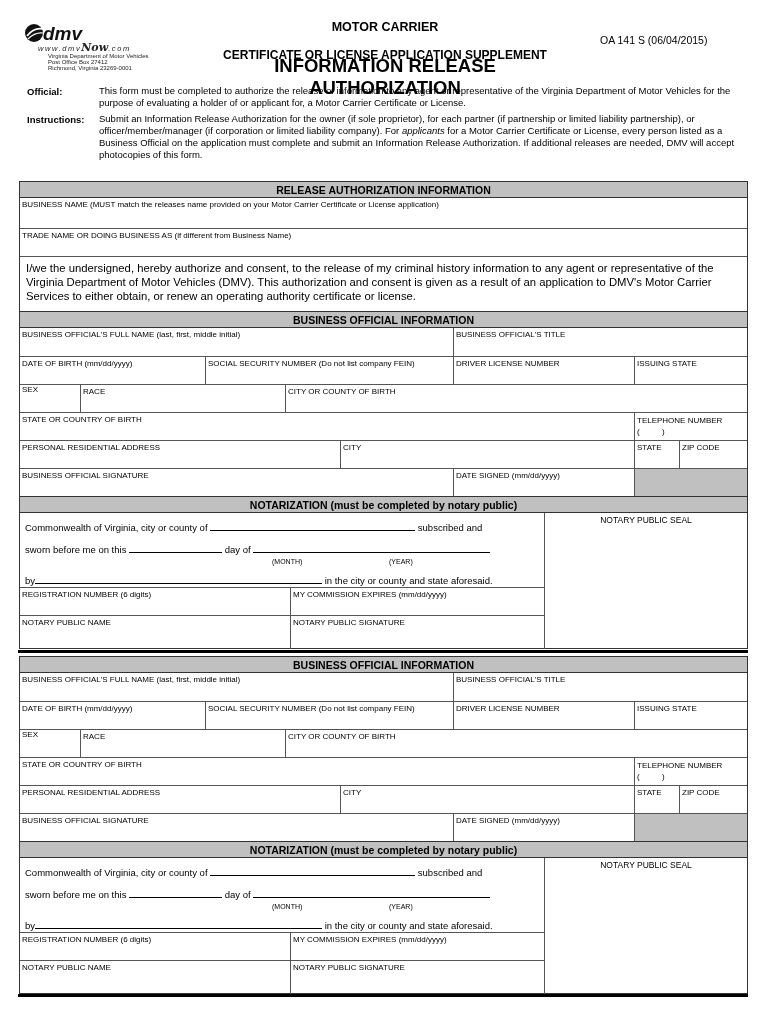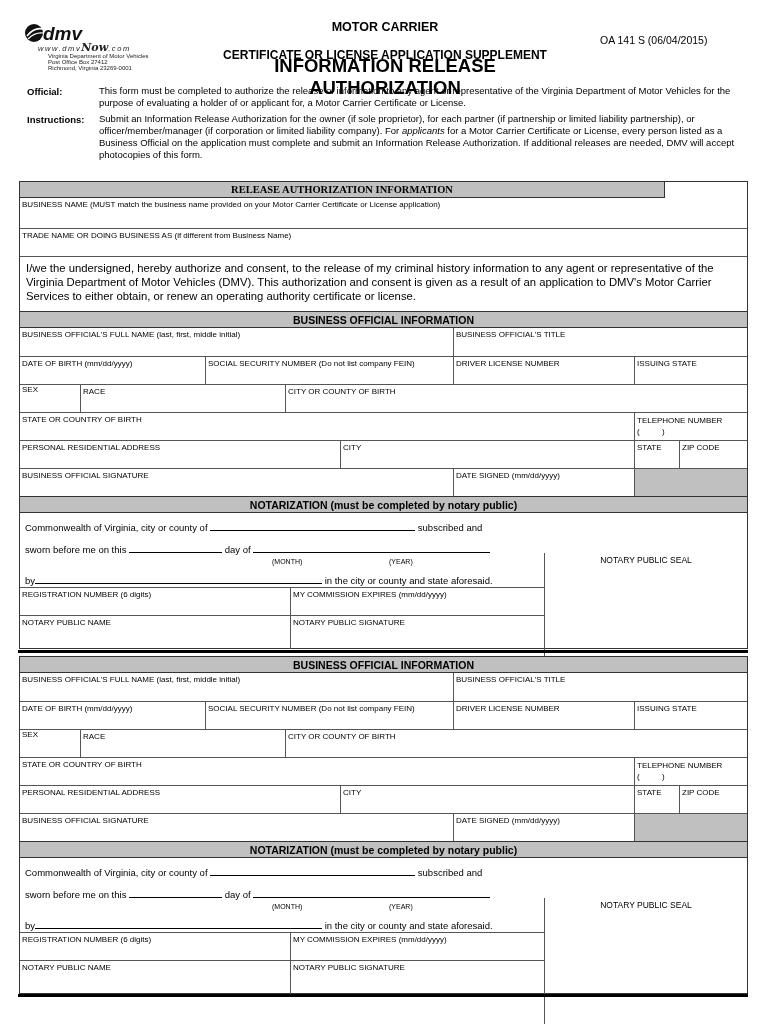--- a/index.html
+++ b/index.html
@@ -25,21 +25,21 @@
   .box { position: absolute; border: 1px solid #333; background: #fff; }
   .thick { border-top: 3px solid #000; position: absolute; left: 18px; width: 730px; }
   .hdr { position: absolute; background: #c0c0c0; border: 1px solid #333; font-weight: bold; font-size: 10.5px; text-align: center; line-height: 16px; }
   .cell { position: absolute; border-top: 1px solid #555; border-left: 1px solid #555; font-size: 8px; padding: 2px 2px; white-space: nowrap; overflow: hidden; }
   .cell.noleft { border-left: none; }
   .gray { background: #c0c0c0; }
   .consent { font-size: 11.3px; line-height: 14px; padding: 4px 6px; white-space: normal; }
   .ntext { font-size: 9.5px; white-space: nowrap; }
   .nsmall { font-size: 7px; white-space: nowrap; }
   .uline { display: inline-block; border-bottom: 1px solid #000; height: 10px; vertical-align: baseline; }
-  .seal { font-size: 8.5px; text-align: center; margin-top: 40px; }
+  .seal { font-size: 8.5px; text-align: center; }
 </style>
 </head>
 <body>
 
 <div class="abs logo">
   <svg class="logo-svg" width="110" height="22" viewBox="0 0 110 22">
     <ellipse cx="10" cy="10" rx="9" ry="9" fill="#111"></ellipse>
     <path d="M3 13 Q10 4 19 6" stroke="#fff" stroke-width="1.6" fill="none"></path>
     <path d="M4 16 Q11 9 19 10" stroke="#fff" stroke-width="1.2" fill="none"></path>
     <text x="19" y="17" font-family="Liberation Sans, sans-serif" font-weight="bold" font-style="italic" font-size="19" fill="#111">dmv</text>
@@ -56,22 +56,22 @@
 <div class="abs title2">CERTIFICATE OR LICENSE APPLICATION SUPPLEMENT</div>
 <div class="abs title3">INFORMATION RELEASE AUTHORIZATION</div>
 <div class="abs formno">OA 141 S (06/04/2015)</div>
 
 <div class="abs lbl-bold" style="left:27px; top:86px;">Official:</div>
 <div class="abs para" style="left:99px; top:85px; width:650px;">This form must be completed to authorize the release of information to any agent or representative of the Virginia Department of Motor Vehicles for the purpose of evaluating a holder of or applicant for, a Motor Carrier Certificate or License.</div>
 <div class="abs lbl-bold" style="left:27px; top:114px;">Instructions:</div>
 <div class="abs para" style="left:99px; top:113px; width:650px;"><span>Submit an Information Release Authorization for the owner (if sole proprietor), for each partner (if partnership or limited liability partnership), or officer/member/manager (if corporation or limited liability company).  For </span><i>applicants</i><span> for a Motor Carrier Certificate or License, every person listed as a Business Official on the application must complete and submit an Information Release Authorization.  If additional releases are needed, DMV will accept photocopies of this form.</span></div>
 
 <div class="box" style="left:19px; top:181px; width:729px; height:132px;"></div>
-<div class="hdr" style="left:19px; top:181px; width:646px; height:17px;font-family:Liberation Serif, serif;">RELEASE AUTHORIZATION INFORMATION</div>
-<div class="cell noleft" style="left:20px; top:198px; width:727px; height:30px; border-top:none;"><span>BUSINESS NAME (MUST match the business name provided on your Motor Carrier Certificate or License application)</span></div>
+<div class="hdr" style="left:19px; top:181px; width:729px; height:17px;">RELEASE AUTHORIZATION INFORMATION</div>
+<div class="cell noleft" style="left:20px; top:198px; width:727px; height:30px; border-top:none;"><span>BUSINESS NAME (MUST match the releases name provided on your Motor Carrier Certificate or License application)</span></div>
 <div class="cell noleft" style="left:20px; top:228px; width:727px; height:28px;"><span>TRADE NAME OR DOING BUSINESS AS (if different from Business Name)</span></div>
 <div class="cell noleft consent" style="left:20px; top:256px; width:727px; height:57px;">I/we the undersigned, hereby authorize and consent, to the release of my criminal history information to any agent or representative of the Virginia Department of Motor Vehicles (DMV).  This authorization and consent is given as a result of an application to DMV's Motor Carrier Services to either obtain, or renew an operating authority certificate or license.</div>
 
 <div id="officials-root">
   <div class="official-block">
     <div class="box" style="position: absolute; left: 19px; top: 311px; width: 729px; height: 338px;"></div>
     <div class="hdr" style="position: absolute; left: 19px; top: 311px; width: 729px; height: 17px;">BUSINESS OFFICIAL INFORMATION</div>
 
     <div class="cell noleft" style="border-top: none; position: absolute; left: 20px; top: 328px; width: 429px; height: 28px;"><span>BUSINESS OFFICIAL'S FULL NAME  (last, first, middle initial)</span></div>
     <div class="cell" style="border-top: none; position: absolute; left: 453px; top: 328px; width: 294px; height: 28px;"><span>BUSINESS OFFICIAL'S TITLE</span></div>

